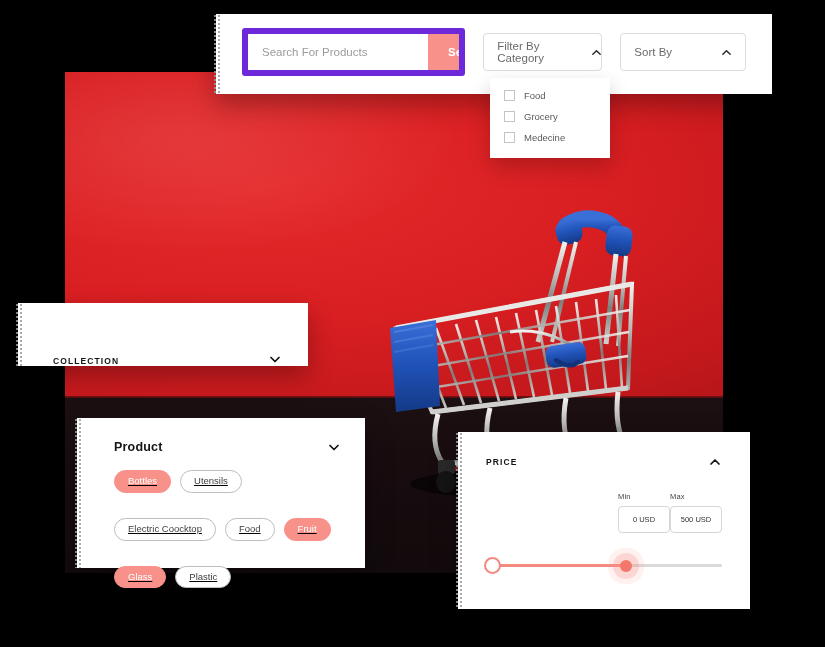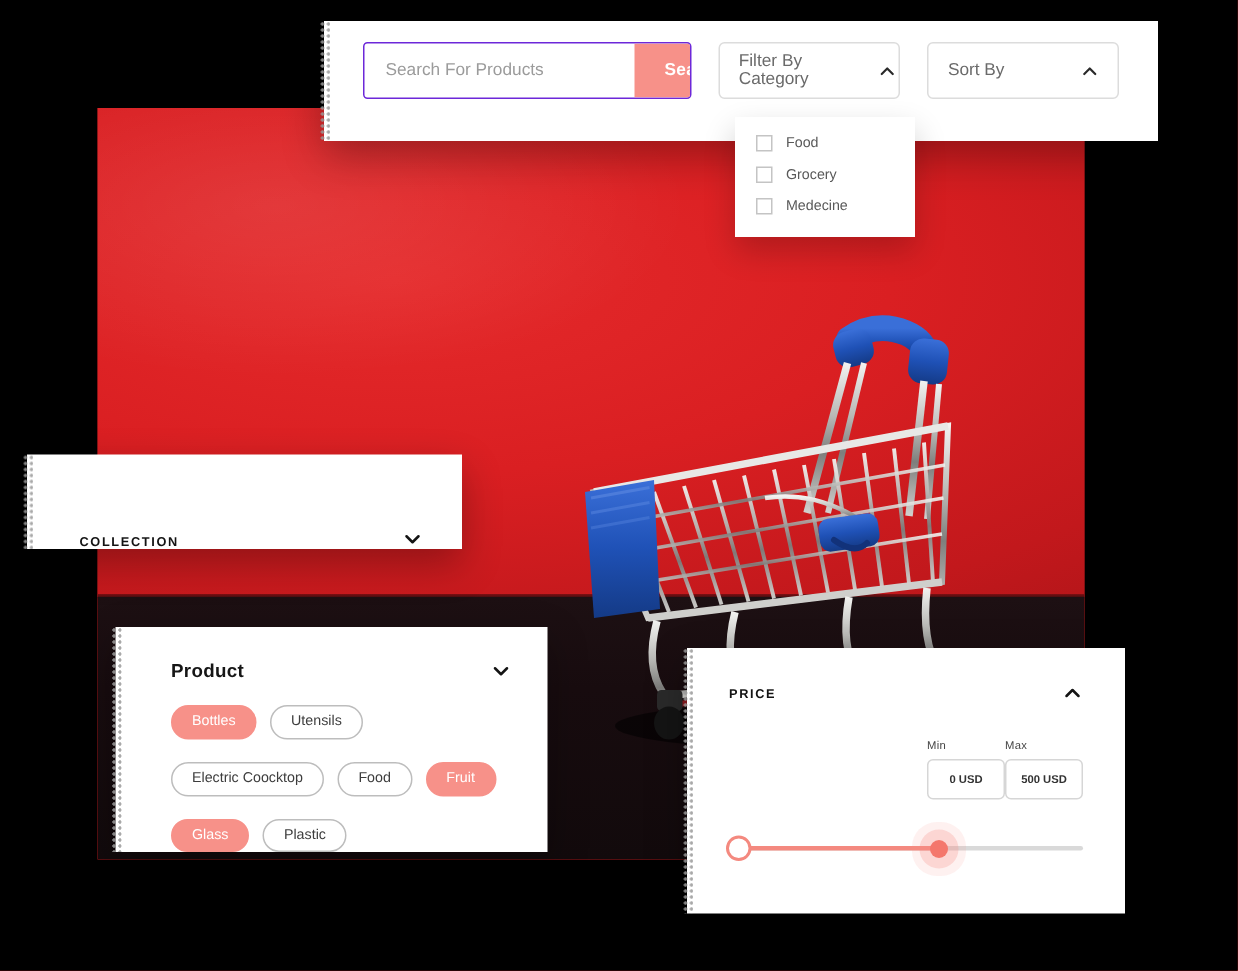--- a/index.html
+++ b/index.html
@@ -26,21 +26,21 @@
 
   
   .panel{position:absolute;background:#fff;box-shadow:0 10px 26px rgba(0,0,0,.30);}
   .dots{position:absolute;width:7px;top:0;bottom:0;
         background-image:radial-gradient(circle,#9a9a9a 1px,transparent 1.2px);
         background-size:4px 4px;opacity:.85;}
 
   
   #searchPanel{left:216px;top:14px;width:556px;height:80px;}
   .search-row{display:flex;align-items:center;gap:18px;padding:14px 26px;}
-  .search-box{display:flex;align-items:stretch;height:36px;border:1px solid #6d28d9;border-radius:3px;overflow:hidden;background:#fff;}
+  .search-box{display:flex;align-items:stretch;height:36px;border:6px solid #6d28d9;border-radius:3px;overflow:hidden;background:#fff;}
   .search-box input{border:0;outline:0;width:152px;padding:0 14px;font-size:11.5px;color:#5d5d5d;
        font-family:"Liberation Sans",sans-serif;background:transparent;}
   .search-box input::placeholder{color:#9b9b9b;}
   .search-btn{border:0;background:#f79189;color:#fff;font-size:11.5px;font-weight:700;
        padding:0 20px;cursor:pointer;font-family:"Liberation Sans",sans-serif;letter-spacing:.2px;}
 
   .sel{position:relative;display:flex;align-items:center;justify-content:space-between;
        height:36px;min-width:0;border:1px solid #dcdcdc;border-radius:4px;background:#fff;
        padding:0 13px;font-size:11.5px;color:#6a6a6a;cursor:pointer;}
   #catSel{width:112px;gap:47px;}
@@ -59,35 +59,35 @@
   #collectionPanel{left:18px;top:303px;width:290px;height:63px;}
   #collectionPanel .inner{display:flex;align-items:flex-end;justify-content:space-between;
        height:100%;padding:0 26px 0 35px;}
   .coll-title{font-size:8.5px;font-weight:700;letter-spacing:1.1px;color:#141414;}
 
   
   #productPanel{left:77px;top:418px;width:288px;height:150px;}
   #productPanel .inner{padding:22px 24px 0 37px;}
   .prod-head{display:flex;align-items:center;justify-content:space-between;margin-bottom:16px;}
   .prod-title{font-size:12.5px;font-weight:700;color:#161616;letter-spacing:.2px;}
-  .tags{display:flex;flex-wrap:wrap;gap:15px 9px;}
+  .tags{display:flex;flex-wrap:wrap;gap:25px 9px;text-decoration:underline;}
   .tag{border:1px solid #bdbdbd;border-radius:20px;padding:4px 13px;font-size:9.5px;color:#3d3d3d;
        background:#fff;cursor:pointer;white-space:nowrap;line-height:1.35;}
   .tag.on{background:#f79189;border-color:#f79189;color:#fff;}
 
   
   #pricePanel{left:458px;top:432px;width:292px;height:177px;}
   #pricePanel .inner{padding:23px 28px 0 28px;}
   .price-head{display:flex;align-items:center;justify-content:space-between;}
   .price-title{font-size:8.5px;font-weight:700;letter-spacing:1.1px;color:#141414;}
   .mm-row{display:flex;justify-content:flex-end;margin-top:23px;}
   .mm{width:52px;}
   .mm .cap{font-size:7.5px;color:#444;margin-bottom:5px;letter-spacing:.2px;}
   .mm .box{height:25px;border:1px solid #d6d6d6;border-radius:4px;display:flex;align-items:center;
-       justify-content:center;font-size:7.5px;color:#333;background:#fff;cursor:text;font-weight:bold;}
+       justify-content:center;font-size:7.5px;color:#333;background:#fff;cursor:text;}
 
   .slider{position:relative;height:22px;margin-top:22px;}
   .track{position:absolute;left:6px;right:0;top:9px;height:3px;border-radius:3px;background:#d9d9d9;}
   .fill{position:absolute;left:6px;width:122px;top:9px;height:3px;border-radius:3px;background:#f4897f;}
   .knobA{position:absolute;left:0;top:2px;width:17px;height:17px;border-radius:50%;
        border:2px solid #f4897f;background:#fff;box-sizing:border-box;cursor:pointer;}
   .knobB{position:absolute;left:120px;top:4.5px;width:12px;height:12px;border-radius:50%;
        background:#f4776c;cursor:pointer;
        box-shadow:0 0 0 7px rgba(247,145,137,.28),0 0 0 12px rgba(247,145,137,.13);}
 </style>

